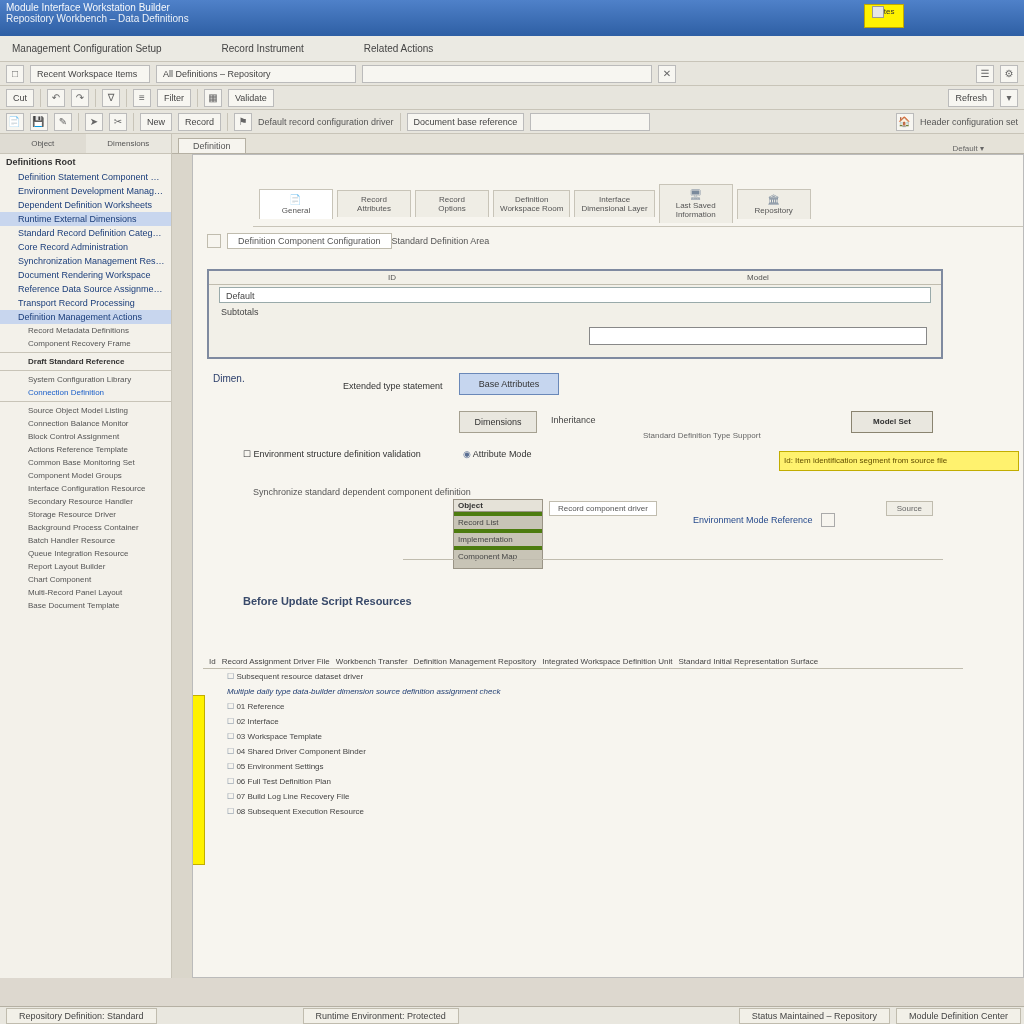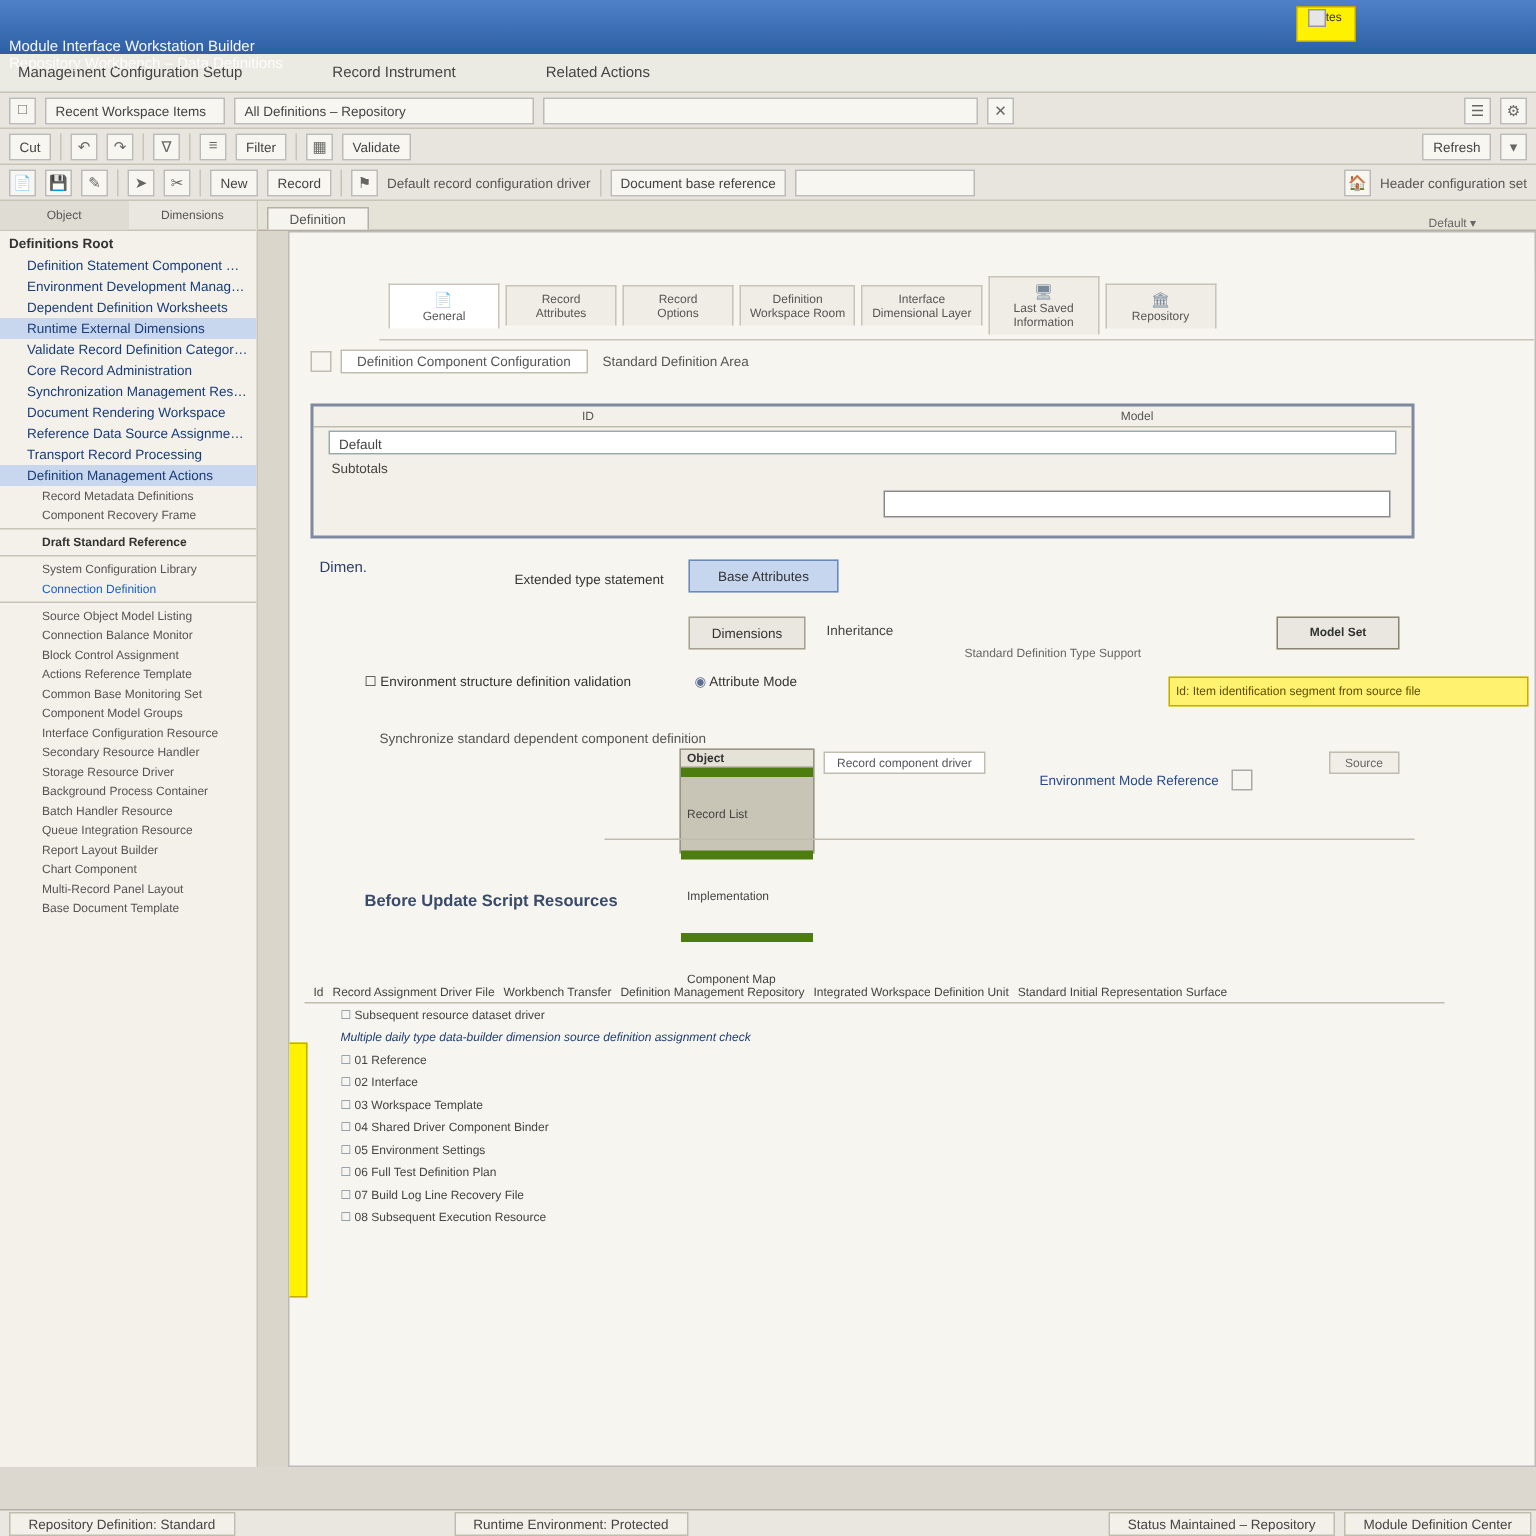--- a/index.html
+++ b/index.html
@@ -1,21 +1,21 @@
 <!DOCTYPE html>
 <html><head>
 <meta charset="utf-8">
 <style>
 * { box-sizing: border-box; margin: 0; padding: 0; font-family: Tahoma, Arial, sans-serif; }
 body { width: 1024px; height: 1024px; background: #ddd8cf; font-size: 10px; color: #333; overflow: hidden; position: relative; }
 
 
 .titlebar { height: 36px; background: linear-gradient(#4f81c9, #2e5fa4); color: #fff; display: flex; align-items: flex-start; padding: 2px 6px; font-size: 10px; }
 .titlebar .tline { width: 100%; }
-.titlebar .t1 { font-size: 10px; opacity: 0.95; margin-top: 24px; }
+.titlebar .t1 { font-size: 10px; opacity: 0.95; }
 .titlebar .t2 { font-size: 10px; opacity: 0.9; }
 .note-top { position: absolute; top: 4px; right: 120px; width: 40px; height: 24px; background: #fff200; border: 1px solid #c0a800; font-size: 8px; text-align: center; line-height: 10px; padding-top: 2px; }
 .win-ctl { position: absolute; top: 6px; right: 140px; width: 12px; height: 12px; background: #e6e6e6; border: 1px solid #999; }
 
 
 .menubar { height: 26px; background: #ebeae3; display: flex; align-items: center; gap: 60px; padding: 0 12px; font-size: 10px; color: #444; border-bottom: 1px solid #c8c4b8; }
 .menubar span { white-space: nowrap; }
 
 
 .toolrow { height: 24px; background: #e7e5dd; border-bottom: 1px solid #c8c4b8; display: flex; align-items: center; gap: 6px; padding: 0 6px; font-size: 9px; color: #555; }
@@ -46,21 +46,21 @@
 
 .canvas { position: absolute; left: 20px; right: 0; top: 20px; bottom: 0; background: #f7f5ef; border: 1px solid #bbb; overflow: hidden; padding: 26px 0 0 0; }
 
 
 .inner-tabs { position: absolute; top: 26px; left: 60px; right: 0; height: 46px; display: flex; align-items: center; gap: 4px; padding: 0 6px; background: #f7f5ef; border-bottom: 1px solid #c8c4b8; }
 .inner-tabs .it { flex: 0 0 auto; min-width: 74px; text-align: center; padding: 4px 6px; font-size: 8px; color: #555; border: 1px solid #c8c4b8; border-bottom: none; background: #efede5; display: flex; flex-direction: column; cursor: pointer; }
 .inner-tabs .it .ico { height: 12px; font-size: 10px; color: #7a8a9c; }
 .inner-tabs .it.sel { background: #fff; }
 
 .crumb { position: absolute; top: 76px; left: 14px; right: 20px; height: 20px; display: flex; align-items: center; font-size: 9px; color: #555; }
-.crumb .box { border: 1px solid #c0bcae; background: #fff; padding: 2px 10px; margin-right: 10px; }
+.crumb .box { border: 1px solid #c0bcae; background: #fff; padding: 2px 10px; margin-right: 0; }
 .crumb .ico { width: 14px; height: 14px; border: 1px solid #c0bcae; margin-right: 6px; }
 
 
 .frame1 { position: absolute; top: 114px; left: 14px; right: 80px; height: 90px; border: 2px solid #7f8aa0; background: #f2f0e8; }
 .frame1 .hdr { display: flex; font-size: 8px; color: #555; border-bottom: 1px solid #c0bcae; }
 .frame1 .hdr div { flex: 1; text-align: center; padding: 2px; }
 .frame1 .row { height: 16px; border: 1px solid #9aa; margin: 2px 10px; background: #fff; font-size: 9px; color: #444; padding: 0 6px; line-height: 16px; }
 .frame1 .lbl { position: absolute; left: 12px; top: 36px; font-size: 9px; color: #444; }
 .frame1 .input { position: absolute; left: 380px; right: 14px; top: 56px; height: 18px; border: 1px solid #888; background: #fff; }
 
@@ -77,21 +77,21 @@
 .mid .radio::before { content:"◉ "; color:#5b6f93; }
 .mid .chk { position: absolute; left: 30px; top: 76px; font-size: 9px; color: #333; }
 .mid .chk::before { content:"☐ "; }
 .mid .chkdesc { position: absolute; left: 40px; top: 114px; font-size: 9px; color: #555; }
 
 .yellow-note { position: absolute; right: 4px; top: 296px; width: 240px; height: 20px; background: #fff26e; border: 1px solid #c2ad00; font-size: 8px; color: #614e00; padding: 2px 4px; line-height: 14px; }
 
 
 .mini { position: absolute; top: 344px; left: 260px; width: 90px; height: 70px; border: 1px solid #9a9486; background: #c8c4b6; font-size: 8px; }
 .mini .title { background: #e5e2d8; border-bottom: 1px solid #9a9486; padding: 1px 4px; font-weight: bold; }
-.mini .row { padding: 20px 4px; border-top: 6px solid #4d7c0f; color: #444; }
+.mini .row { padding: 2px 4px; border-top: 4px solid #4d7c0f; color: #444; }
 .mini-label { position: absolute; top: 346px; left: 356px; font-size: 8px; color: #555; border: 1px solid #c0bcae; padding: 2px 8px; background: #fff; }
 .mini-link { position: absolute; top: 358px; left: 500px; display: flex; align-items: center; font-size: 9px; color: #264a8c; }
 .mini-link .ico { width: 14px; height: 14px; border: 1px solid #aaa; margin-left: 8px; }
 .mini-right { position: absolute; top: 346px; right: 90px; font-size: 8px; color: #666; border: 1px solid #c0bcae; padding: 2px 10px; background: #f0eee6; }
 .mini-divider { position: absolute; top: 404px; left: 210px; right: 80px; border-top: 1px solid #c0bcae; }
 
 
 .sec-h { position: absolute; top: 440px; left: 50px; font-size: 11px; font-weight: bold; color: #394a6a; }
 
 
@@ -183,21 +183,21 @@
   <div class="tree">
     <div class="tabs">
       <div class="act">Object</div>
       <div>Dimensions</div>
     </div>
     <div class="group">Definitions Root</div>
     <div class="item">Definition Statement Component Repository</div>
     <div class="item">Environment Development Management Options</div>
     <div class="item">Dependent Definition Worksheets</div>
     <div class="item sel">Runtime External Dimensions</div>
-    <div class="item">Validate Record Definition Categories</div>
+    <div class="item">Standard Record Definition Categories</div>
     <div class="item">Core Record Administration</div>
     <div class="item">Synchronization Management Resources</div>
     <div class="item">Document Rendering Workspace</div>
     <div class="item">Reference Data Source Assignments</div>
     <div class="item">Transport Record Processing</div>
     <div class="item sel">Definition Management Actions</div>
     <div class="sub">Record Metadata Definitions</div>
     <div class="sub">Component Recovery Frame</div>
     <div class="hr"></div>
     <div class="sub" style="font-weight:bold;color:#333">Draft Standard Reference</div>

